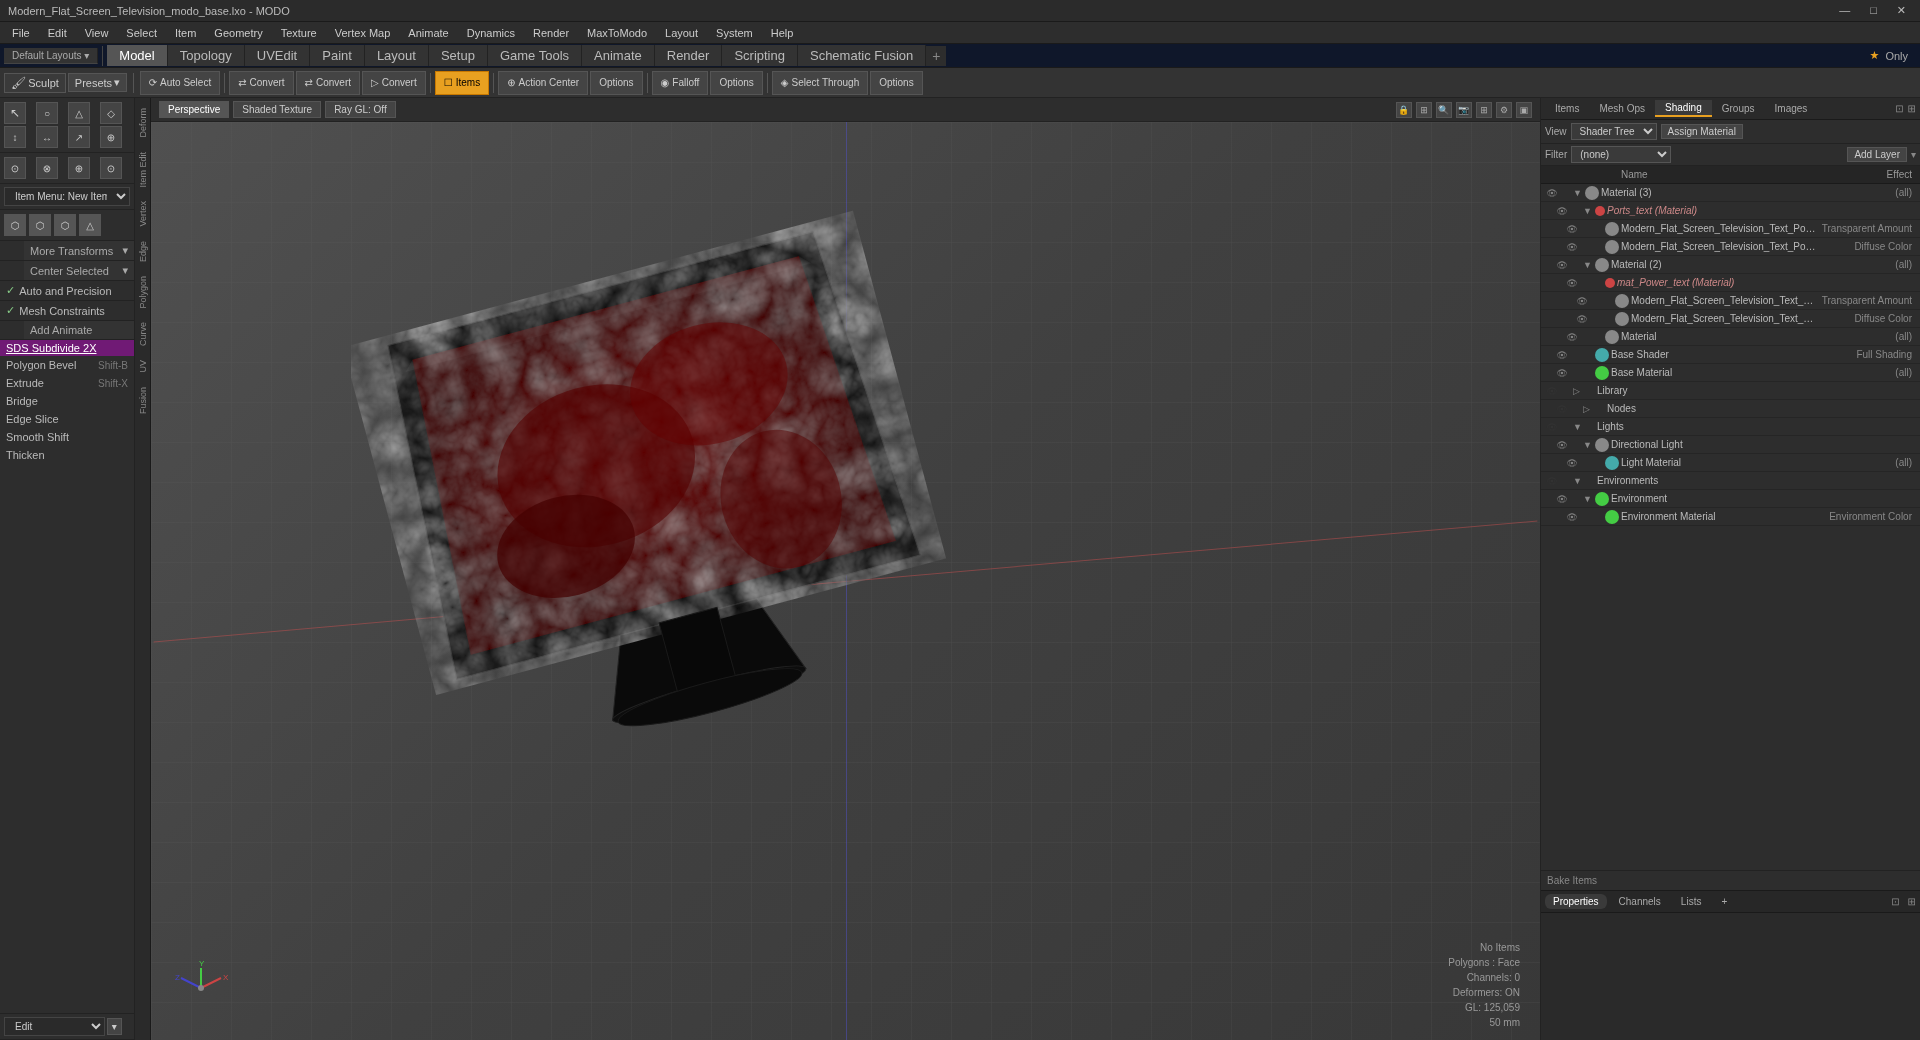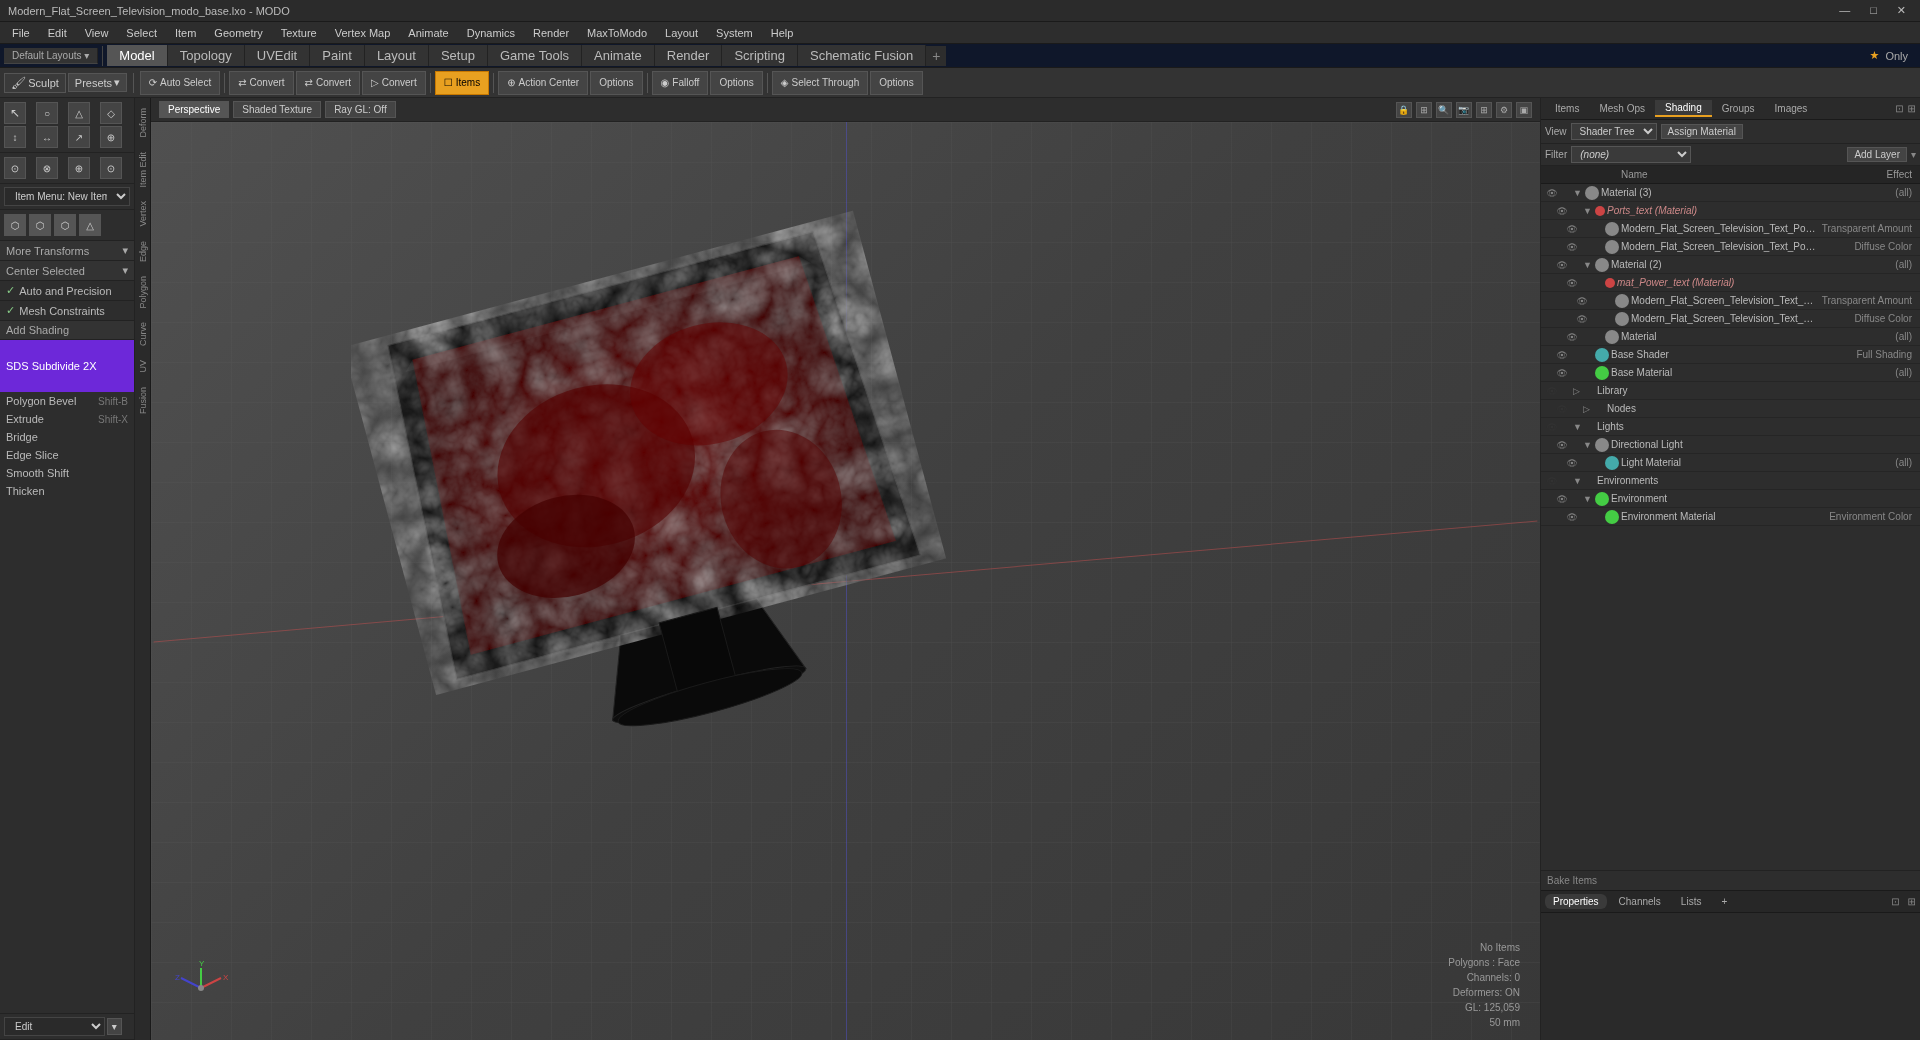--- a/index.html
+++ b/index.html
@@ -52,21 +52,21 @@
     .ls-icon { width: 22px; height: 22px; background: #444; border: 1px solid #555; cursor: pointer; display: flex; align-items: center; justify-content: center; font-size: 10px; }
 
     .sidebar-section { border-bottom: 1px solid #222; }
     .sidebar-item {
       padding: 3px 6px; cursor: pointer; font-size: 11px; color: #bbb;
       display: flex; align-items: center; gap: 4px;
     }
     .sidebar-item .shortcut { margin-left: auto; color: #777; font-size: 10px; }
     .sidebar-header {
       padding: 3px 6px; font-size: 11px; color: #aaa; background: #333;
-      display: flex; align-items: center; justify-content: space-between; cursor: pointer;
+      display: flex; align-items: center; justify-content: space-between; cursor: pointer; margin-left: 24px;
     }
     .sidebar-dropdown { padding: 2px 6px; background: #2a2a2a; border: 1px solid #444; color: #ccc; font-size: 10px; cursor: pointer; width: 100%; }
 
     
     #vertical-tabs {
       width: 16px; background: #2a2a2a; border-right: 1px solid #1a1a1a;
       display: flex; flex-direction: column; align-items: center; padding-top: 4px; gap: 2px;
     }
     .vtab { writing-mode: vertical-rl; transform: rotate(180deg); font-size: 9px; color: #888; padding: 6px 2px; cursor: pointer; }
 
@@ -290,25 +290,25 @@
       </div>
     </div>
     <div class="sidebar-section">
       <div style="display:flex;align-items:center;padding:3px 6px;cursor:pointer;font-size:11px;color:#bbb;gap:4px;">
         <span style="color:#88cc88;">✓</span>
         <span>Mesh Constraints</span>
       </div>
     </div>
     <div class="sidebar-section">
       <div class="sidebar-header">
-        <span>Add Shading</span>
-      </div>
-    </div>
-
-    <div style="display:flex;align-items:center;padding:20px 6px;cursor:pointer;font-size:11px;color:#fff;gap:4px;background:#6d28d9;">
+        <span>Add Animate</span>
+      </div>
+    </div>
+
+    <div style="display:flex;align-items:center;padding:2px 6px;cursor:pointer;font-size:11px;color:#fff;gap:4px;background:#701a75;text-decoration:underline;">
       <span>SDS Subdivide 2X</span>
     </div>
     <div class="sidebar-item">
       <span>Polygon Bevel</span>
       <span class="shortcut">Shift-B</span>
     </div>
     <div class="sidebar-item">
       <span>Extrude</span>
       <span class="shortcut">Shift-X</span>
     </div>
@@ -453,21 +453,21 @@
     <div id="right-toolbar">
       <span class="rt-label">View</span>
       <select class="rt-select">
         <option>Shader Tree</option>
       </select>
       <button class="rt-btn">Assign Material</button>
     </div>
 
     <div style="height:22px;background:#2d2d2d;display:flex;align-items:center;padding:0 4px;gap:4px;border-bottom:1px solid #222;">
       <span style="font-size:10px;color:#aaa;">Filter</span>
-      <select class="rt-select" style="width:120px;font-style:italic;">
+      <select class="rt-select" style="width:100px;">
         <option>(none)</option>
       </select>
       <button class="rt-btn" style="margin-left:auto;">Add Layer</button>
       <span style="cursor:pointer;color:#888;font-size:10px;">▾</span>
     </div>
 
     <div style="height:18px;background:#252525;display:flex;align-items:center;padding:0 4px;border-bottom:1px solid #1a1a1a;gap:48px;">
       <div style="width:28px;"></div>
       <span class="col-name-header">Name</span>
       <span class="col-effect-header">Effect</span>

